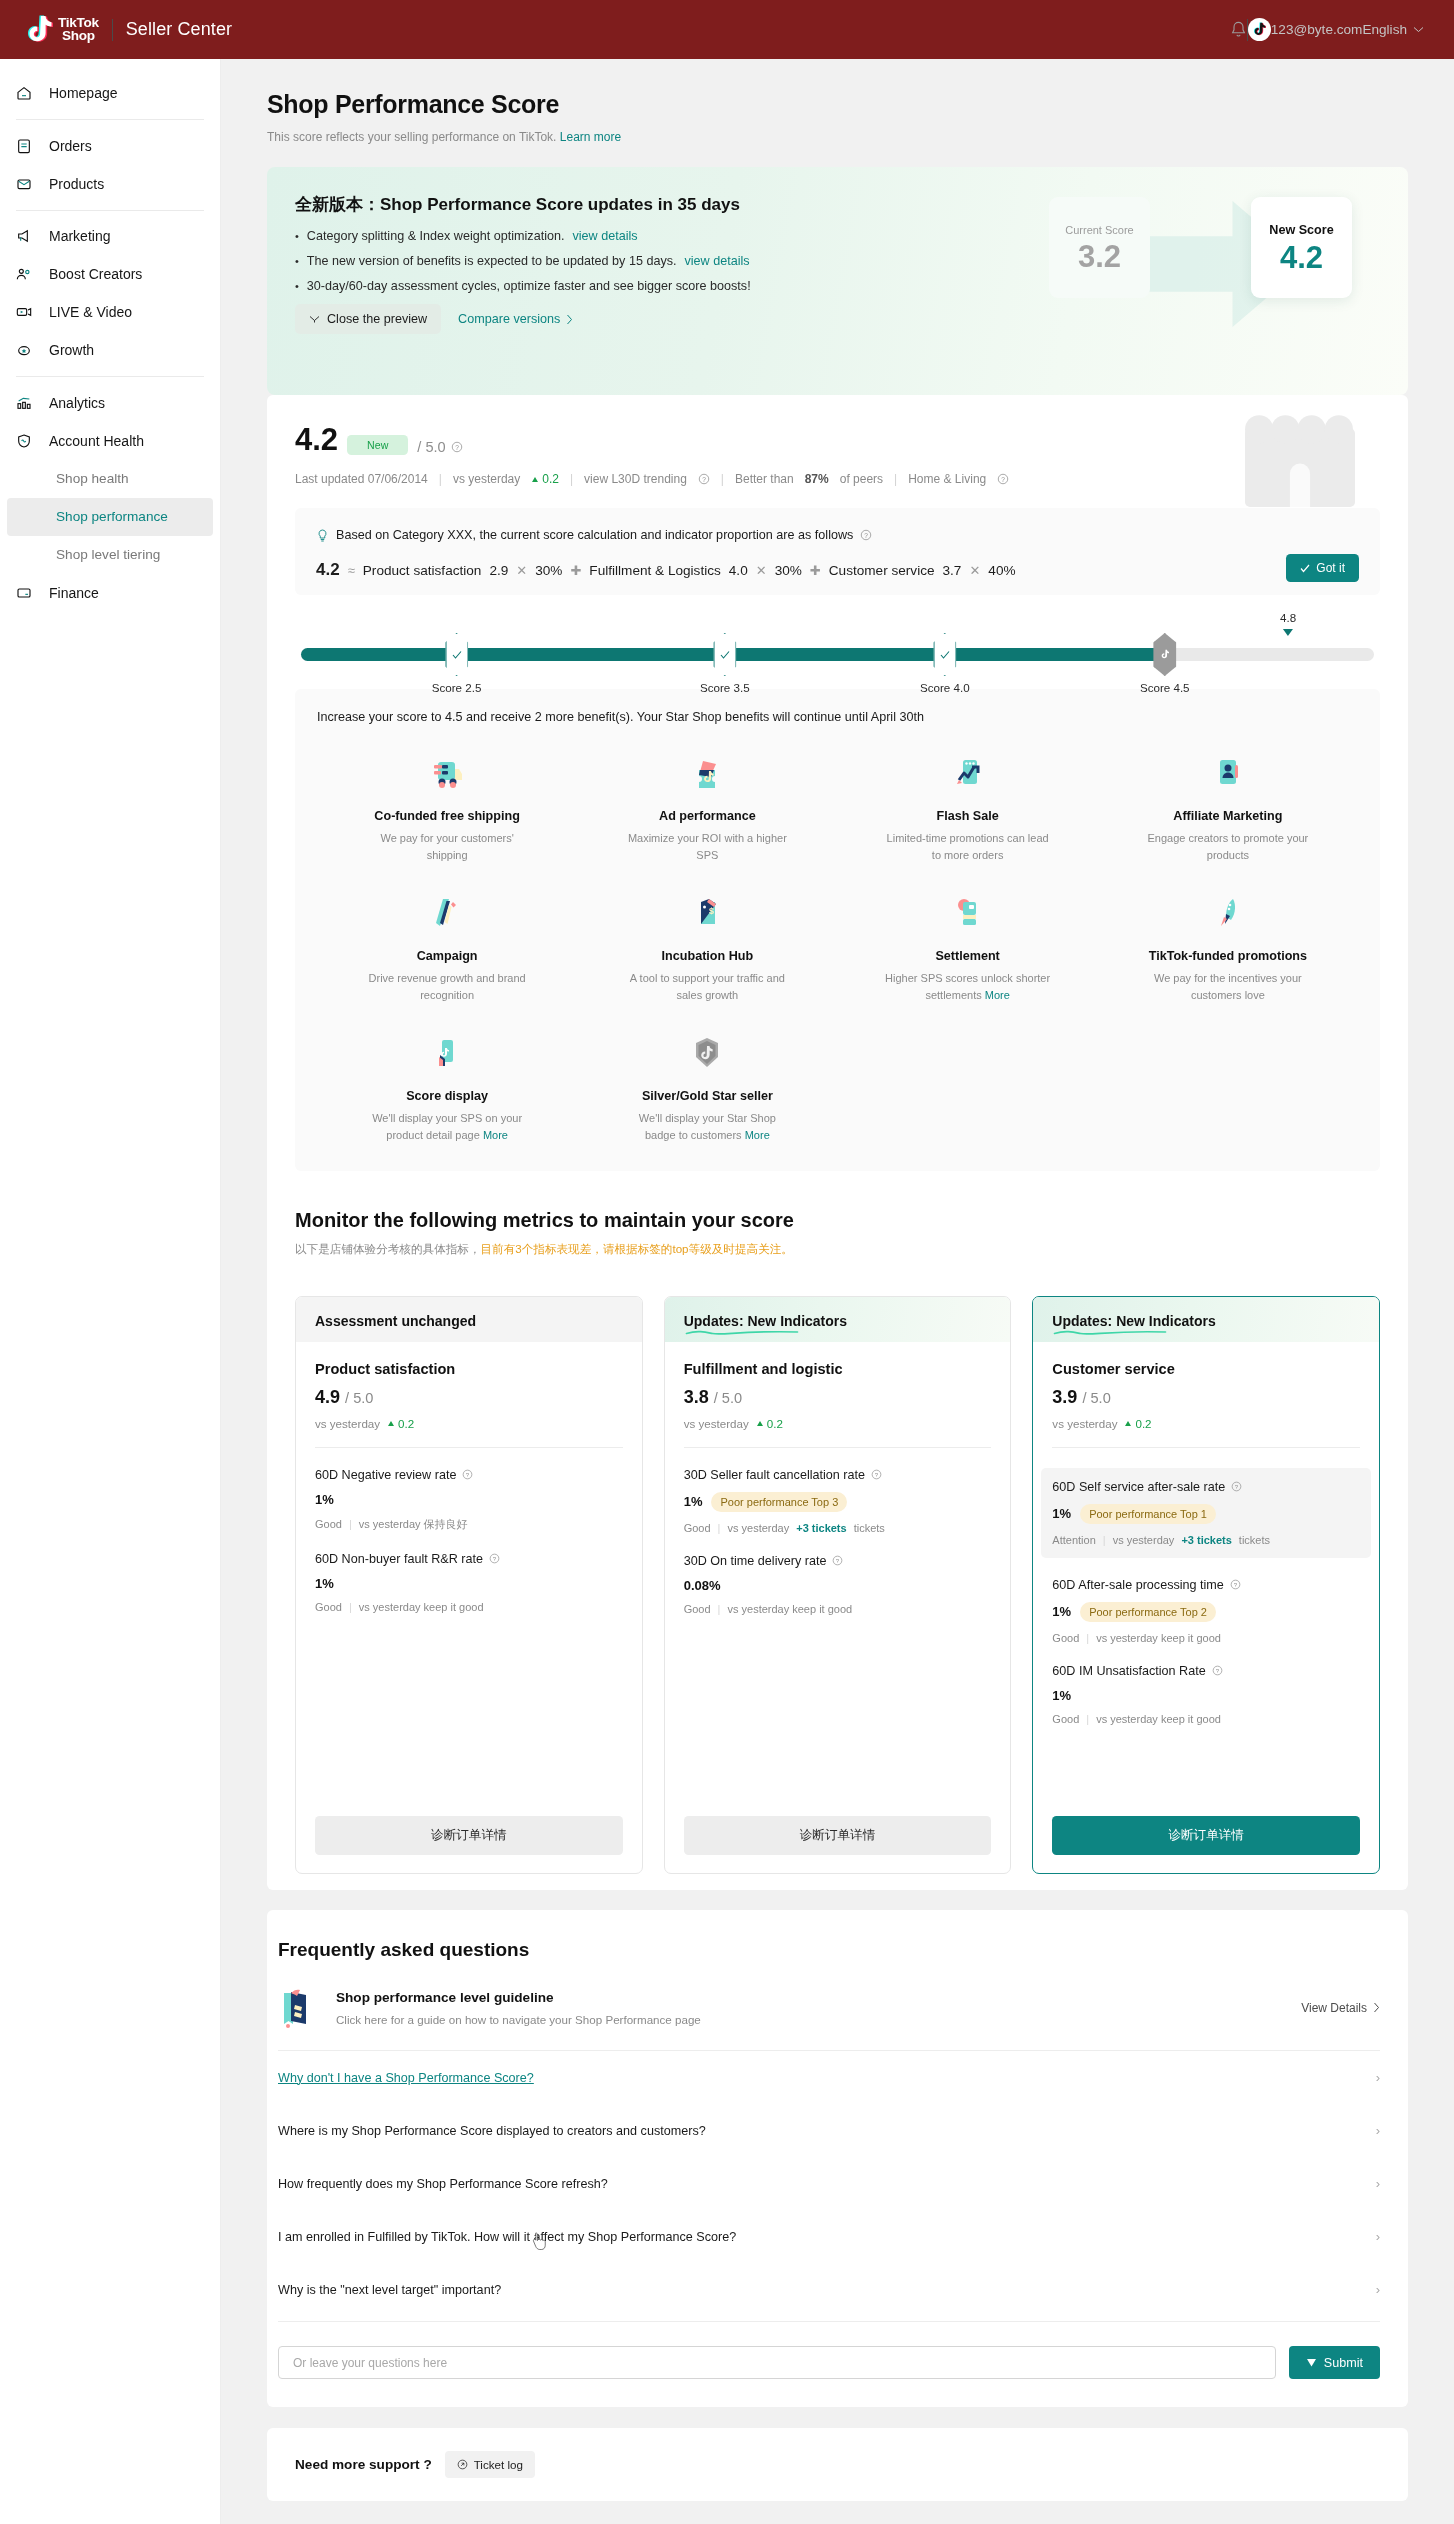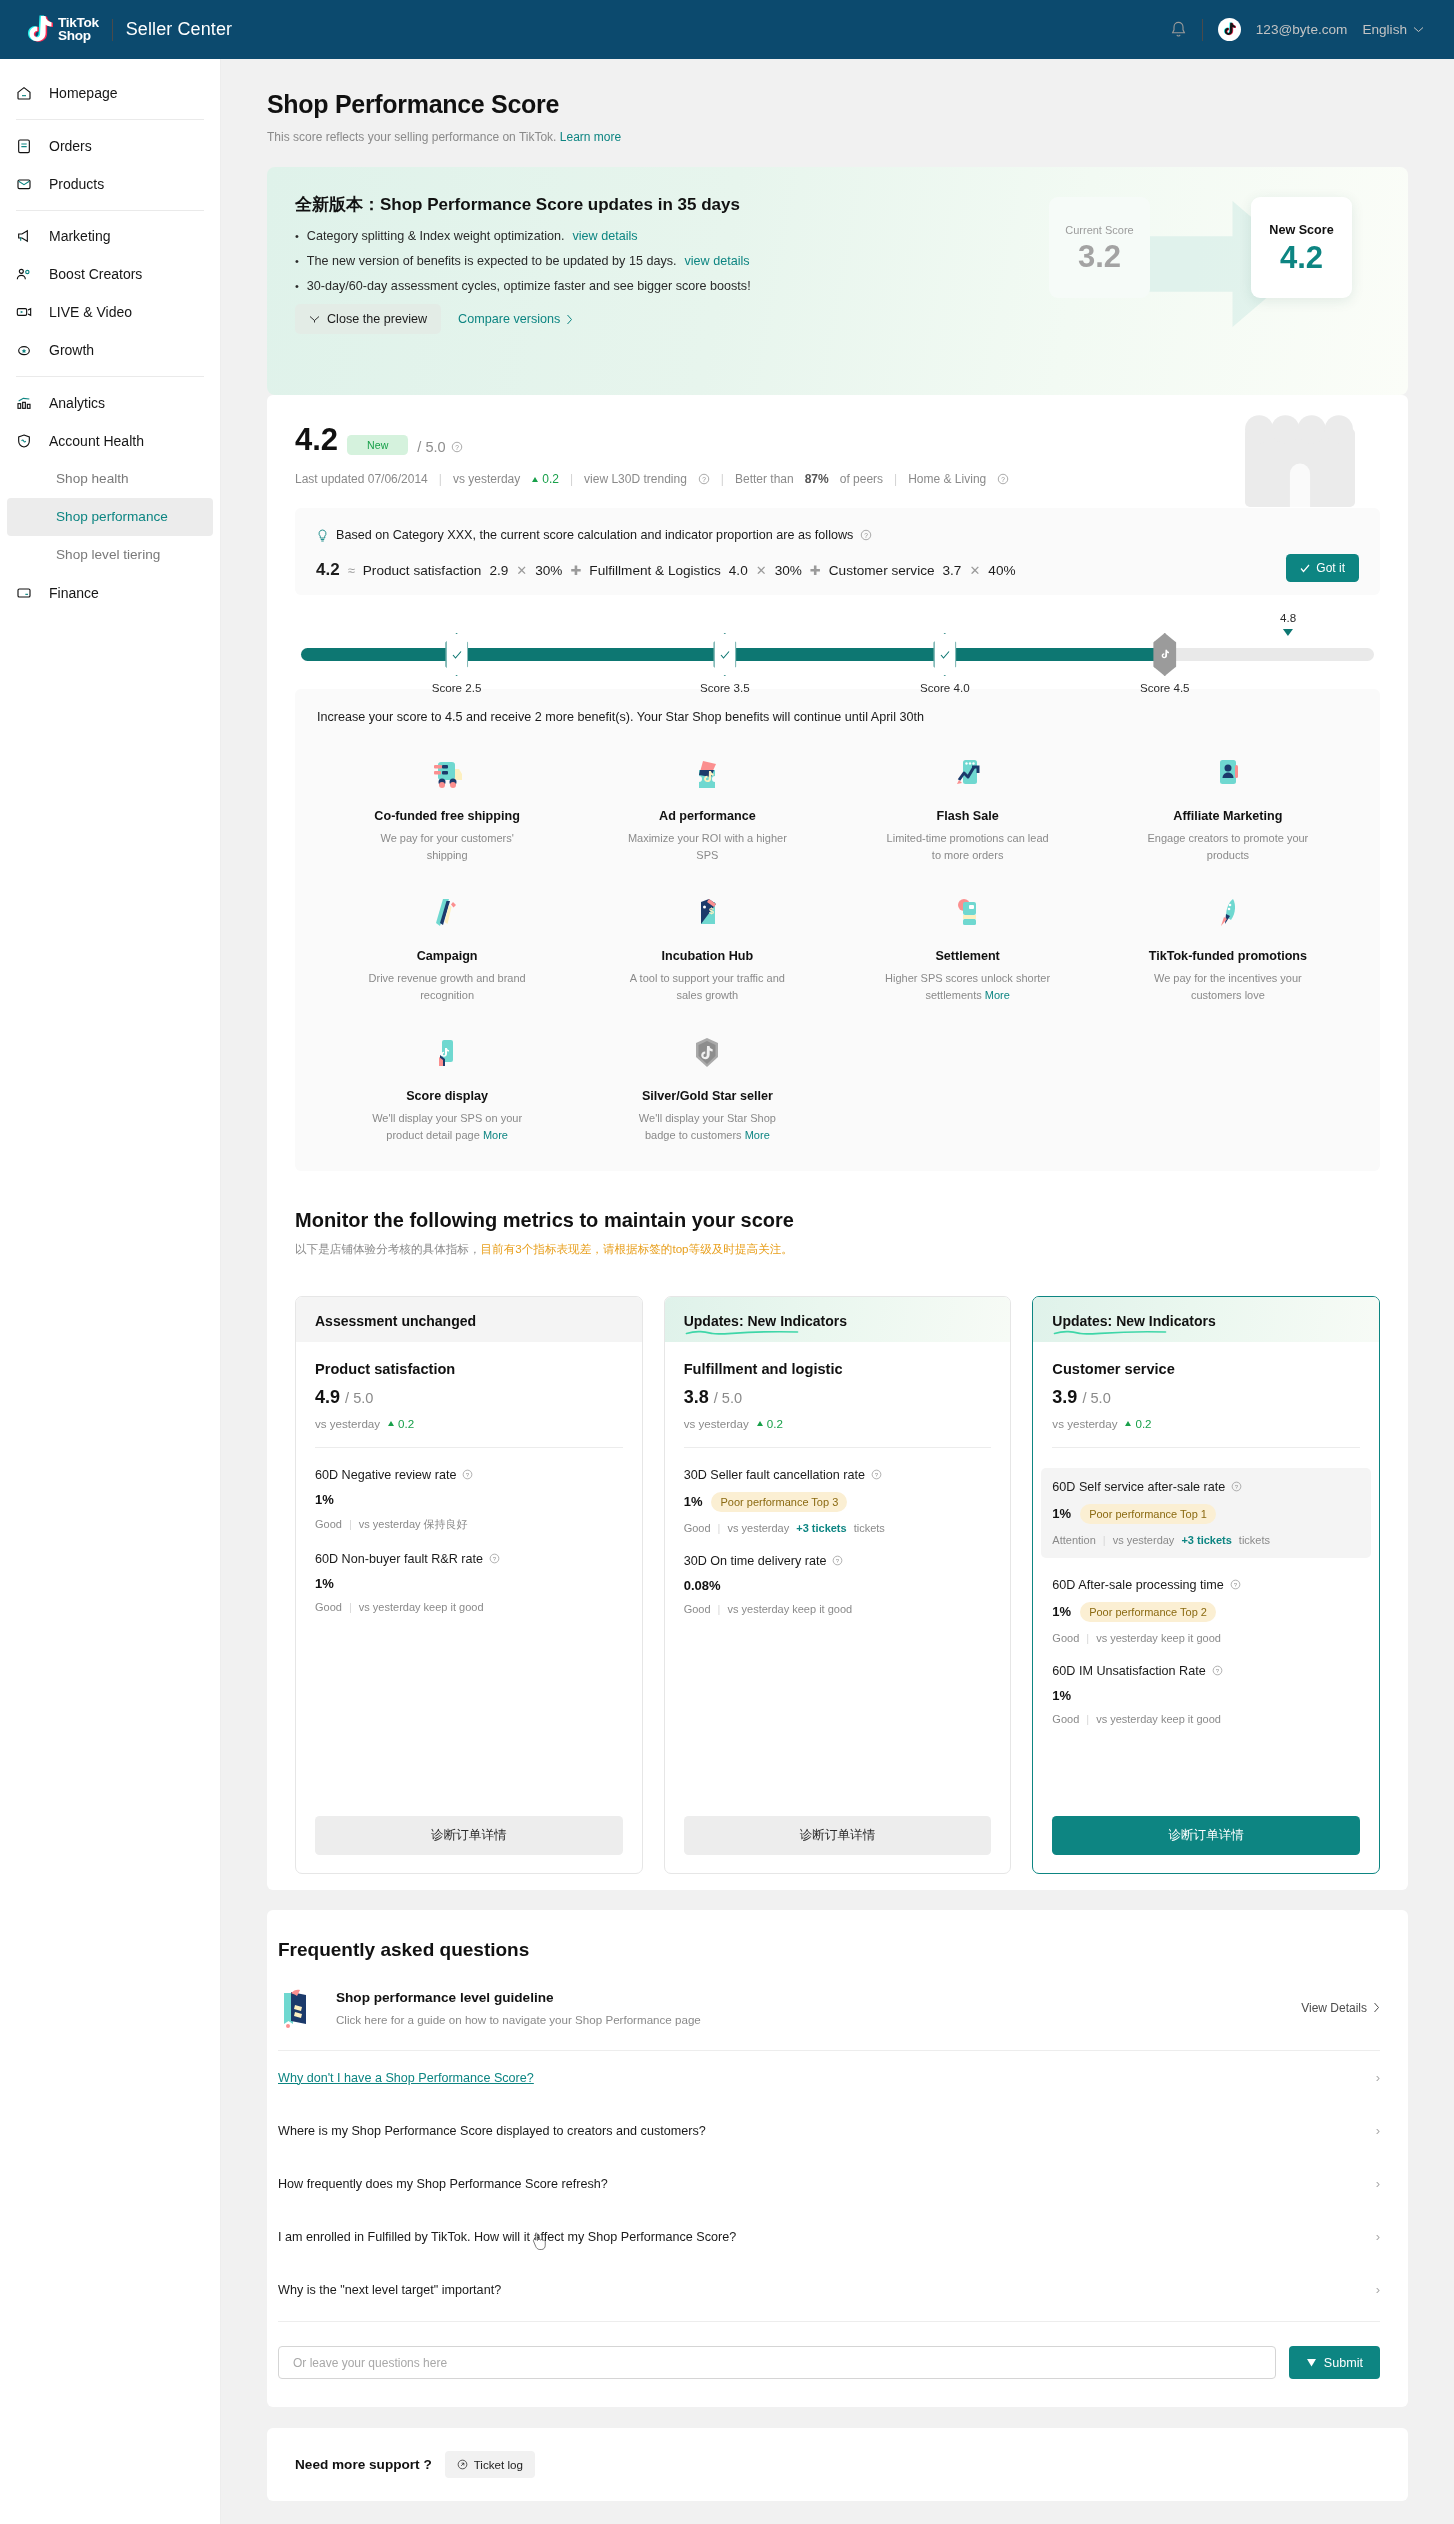--- a/index.html
+++ b/index.html
@@ -6,31 +6,31 @@
   html, body {
     width: 1454px;
     background: #f1f1f1;
     font-family: "Liberation Sans", sans-serif;
     -webkit-font-smoothing: antialiased;
   }
   body { width: 1454px; min-height: 2635px; position: relative; }
 
   
   .topbar {
-    height: 59px; background: #0c4a6e; display: flex; align-items: center;
-    padding: 0 30px 0 26px; position: relative;
+    height: 59px; background: #7f1d1d; display: flex; align-items: center;
+    padding: 0 30px 0 26px; position: relative; text-align: center;
   }
   .logo-wrap { display: flex; align-items: center; gap: 13px; }
   .tt-logo { display: flex; align-items: center; gap: 5px; }
   .tt-note { width: 27px; height: 30px; position: relative; }
   .tt-words { display: flex; flex-direction: column; line-height: 0.95; }
   .tt-words span { color: #fff; font-weight: bold; font-size: 13.6px; letter-spacing: -0.3px; }
   .vdiv { width: 1px; height: 22px; background: #4a4a4a; }
   .seller-center { color: #fff; font-size: 18px; font-weight: 400; letter-spacing: 0.1px; }
-  .topbar-right { margin-left: auto; display: flex; align-items: center; gap: 15px; }
+  .topbar-right { margin-left: auto; display: flex; align-items: center; }
   .bell { width: 17px; height: 18px; }
   .avatar {
     width: 23px; height: 23px; border-radius: 50%; background: #fff;
     display: flex; align-items: center; justify-content: center;
   }
   .user-email { color: #c3c3c3; font-size: 13.6px; }
   .lang { color: #c3c3c3; font-size: 13.6px; display: flex; align-items: center; gap: 6px; }
 
   
   .body-wrap { display: flex; align-items: stretch; min-height: 2576px; }

